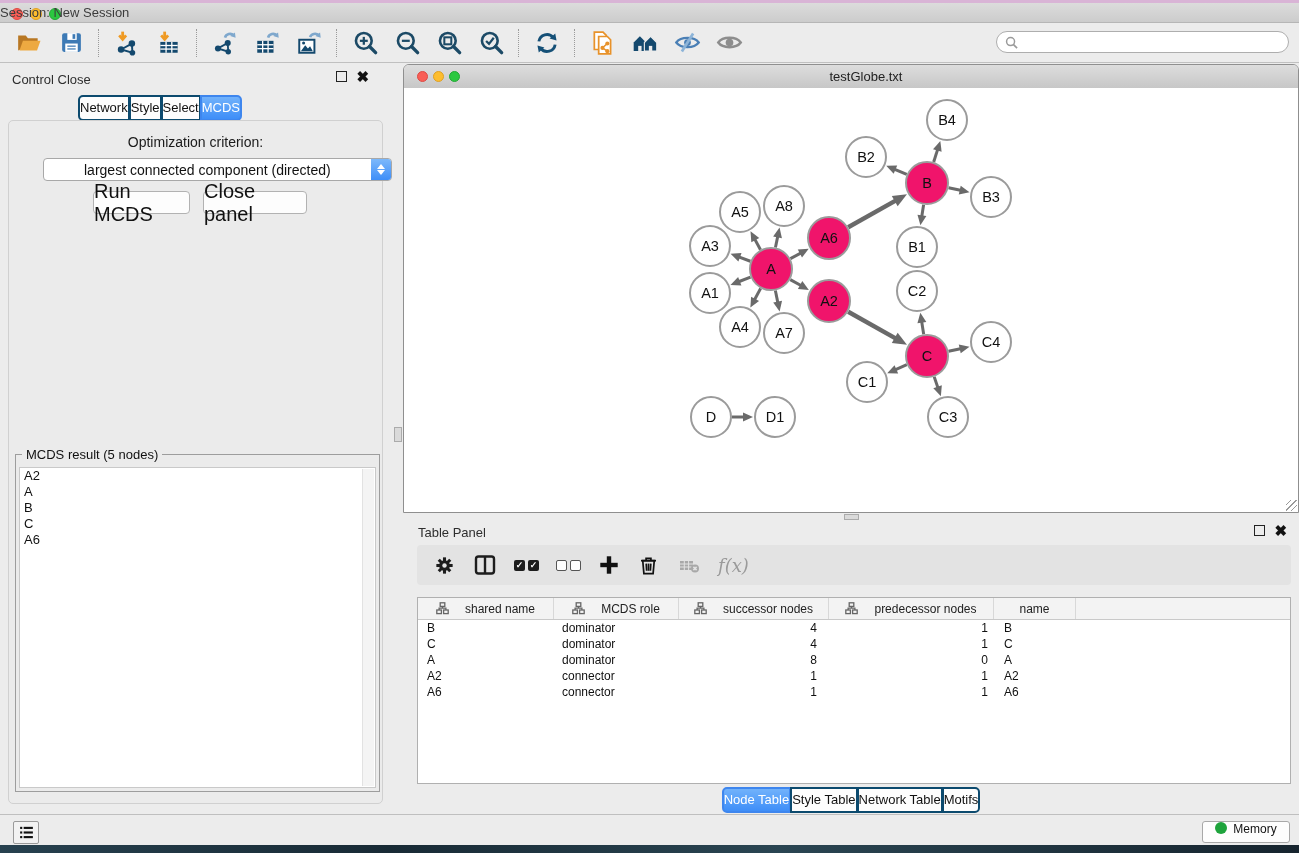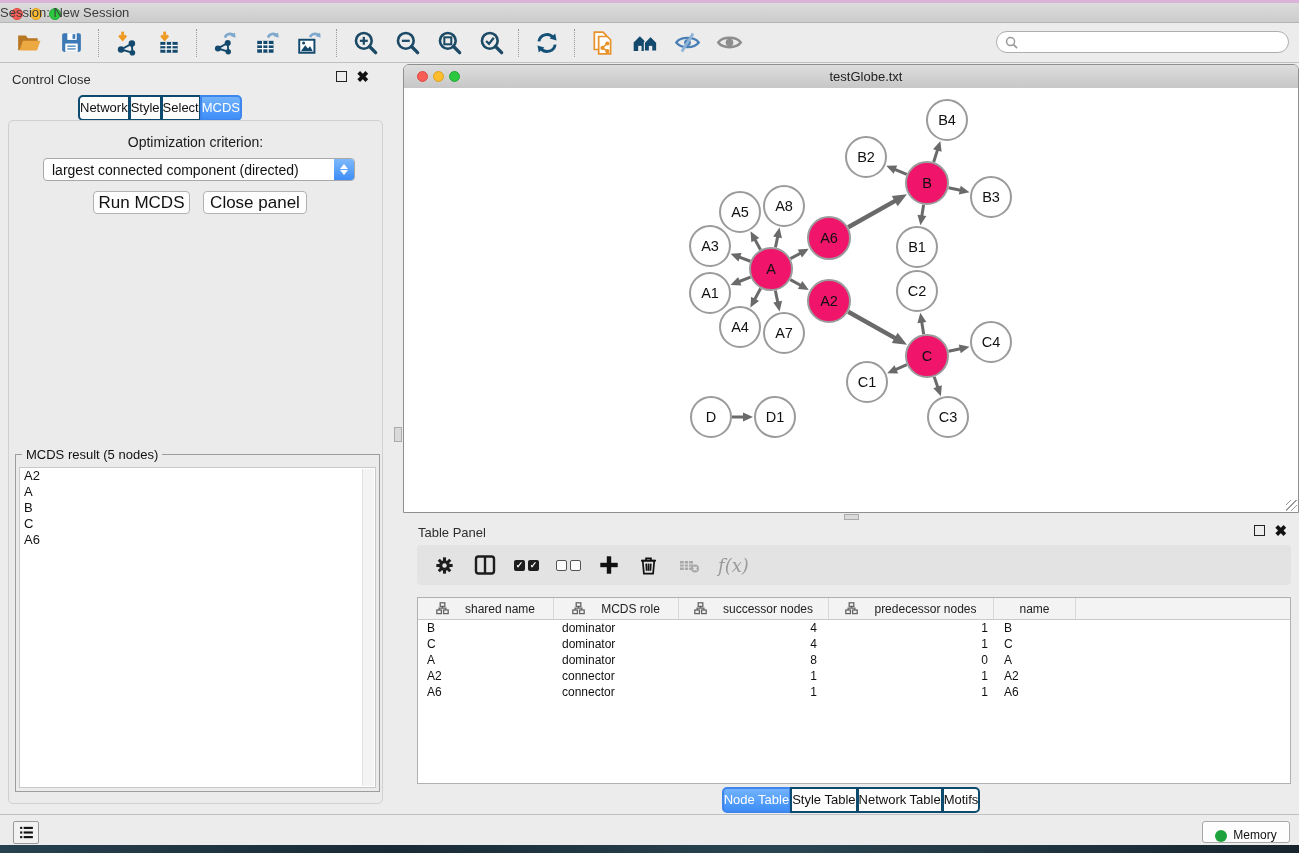--- a/index.html
+++ b/index.html
@@ -28,27 +28,27 @@
   .float-icon{width:11px;height:11px;border:1.6px solid #222;box-sizing:border-box;background:#ececec;}
   .close-icon{font-size:15px;font-weight:bold;color:#111;line-height:11px;}
   .tabbar{display:flex;}
   .tab{background:#fdfdfd;border:2px solid #0c4a6e;margin-left:-1px;padding:3px 0 4px;font-size:13px;color:#111;white-space:nowrap;}
   .tab:first-child{border-radius:5px 0 0 5px;margin-left:0;}
   .tab:last-child{border-radius:0 5px 5px 0;}
   .tab.sel{background:linear-gradient(#71b2fb,#3e8ef8);border-color:#3e86ee;color:#fff;}
   #cp-tabs{position:absolute;left:78px;top:32px;}
   #cp-content{position:absolute;left:8px;top:57px;width:375px;height:684px;background:#ebebeb;border:1px solid #d0d0d0;border-radius:5px;box-sizing:border-box;}
   #opt-label{position:absolute;left:0;right:0;top:13px;text-align:center;font-size:14px;color:#1a1a1a;}
-  #criterion{position:absolute;left:34px;top:37px;width:312px;height:23px;background:#fff;border:1px solid #a8a8a8;border-radius:4px;display:flex;align-items:center;box-sizing:border-box;}
+  #criterion{position:absolute;left:34px;top:37px;width:349px;height:23px;background:#fff;border:1px solid #a8a8a8;border-radius:4px;display:flex;align-items:center;box-sizing:border-box;padding-left:32px;}
   #criterion .val{flex:1;font-size:14px;color:#111;padding-left:8px;white-space:nowrap;overflow:hidden;}
   #criterion .stepper{width:20px;height:21px;background:linear-gradient(#7db9fb,#3e8ef8);border-radius:0 3px 3px 0;display:flex;flex-direction:column;align-items:center;justify-content:center;gap:1px;}
   .chev{width:0;height:0;border-left:4px solid transparent;border-right:4px solid transparent;}
   .chev.up{border-bottom:5px solid #fff;}
   .chev.down{border-top:5px solid #fff;}
-  .cp-btn{position:absolute;height:23px;background:#fdfdfd;border:1px solid #b2b2b2;border-radius:4px;font-size:17px;color:#111;display:flex;align-items:center;justify-content:center;box-sizing:border-box;}
+  .cp-btn{position:absolute;height:23px;background:#fdfdfd;border:1px solid #b2b2b2;border-radius:4px;font-size:20px;color:#111;display:flex;align-items:center;justify-content:center;box-sizing:border-box;}
   #run-btn{left:84px;top:70px;width:97px;}
   #close-btn{left:194px;top:70px;width:104px;}
   #result-group{position:absolute;left:6px;top:333px;width:365px;height:338px;border:1px solid #9d9d9d;box-sizing:border-box;}
   #result-title{position:absolute;left:6px;top:-8px;background:#ebebeb;padding:0 4px;font-size:13px;color:#111;}
   #result-list{position:absolute;left:3px;top:12px;right:3px;bottom:3px;background:#fff;border:1px solid #c9c9c9;box-sizing:border-box;}
   #result-scroll{position:absolute;top:1px;right:1px;bottom:1px;width:11px;background:#f4f4f4;border-left:1px solid #e2e2e2;}
   .result-item{font-size:13px;color:#111;padding-left:4px;line-height:16px;}
   
   #net-window{position:absolute;left:403px;top:64px;width:896px;height:449px;border:1px solid #8f8f8f;border-radius:6px 6px 0 0;box-sizing:border-box;background:#fff;}
   #nw-titlebar{position:absolute;left:0;top:0;right:0;height:23px;background:linear-gradient(#dddddd,#c7c7c7);border-radius:5px 5px 0 0;border-bottom:1px solid #9f9f9f;}
@@ -77,21 +77,21 @@
   .trow{display:flex;height:16px;align-items:center;}
   .cell{font-size:12px;color:#111;box-sizing:border-box;white-space:nowrap;overflow:hidden;}
   .c0{width:136px;}  .c1{width:125px;}  .c2{width:150px;}  .c3{width:165px;align-items:center;}  .c4{width:82px;}
   .cell.c0{padding-left:9px;} .cell.c1{padding-left:8px;}
   .cell.c2{text-align:right;padding-right:12px;} .cell.c3{text-align:right;padding-right:6px;}
   .cell.c4{padding-left:10px;}
   #tbl-tabs{position:absolute;left:0;top:268px;width:896px;display:flex;justify-content:center;}
   
   #status-bar{position:absolute;left:0;top:814px;width:1299px;height:31px;background:#ececec;border-top:1px solid #bfbfbf;box-sizing:border-box;}
   #list-btn{position:absolute;left:13px;top:6px;width:26px;height:23px;background:#f2f2f2;border:1px solid #9a9a9a;border-radius:2px;display:flex;align-items:center;justify-content:center;box-sizing:border-box;}
-  #memory-btn{position:absolute;right:9px;top:6px;width:88px;height:22px;background:#fdfdfd;border:1px solid #a8a8a8;border-radius:3px;display:flex;align-items:flex-end;justify-content:center;gap:6px;box-sizing:border-box;}
+  #memory-btn{position:absolute;right:9px;top:6px;width:88px;height:22px;background:#fdfdfd;border:1px solid #a8a8a8;border-radius:3px;display:flex;align-items:flex-start;justify-content:center;gap:6px;box-sizing:border-box;}
   #memory-dot{width:12px;height:12px;border-radius:50%;background:#1ea33c;}
   #memory-label{font-size:12px;color:#111;}
   #dark-strip{position:absolute;left:0;top:845px;width:1299px;height:8px;background:linear-gradient(90deg,#27414f,#182a35 30%,#2a4552 60%,#16242e);}
 </style>
 </head>
 <body>
 
 <div id="app">
 
   <div id="mauve-strip"></div>

